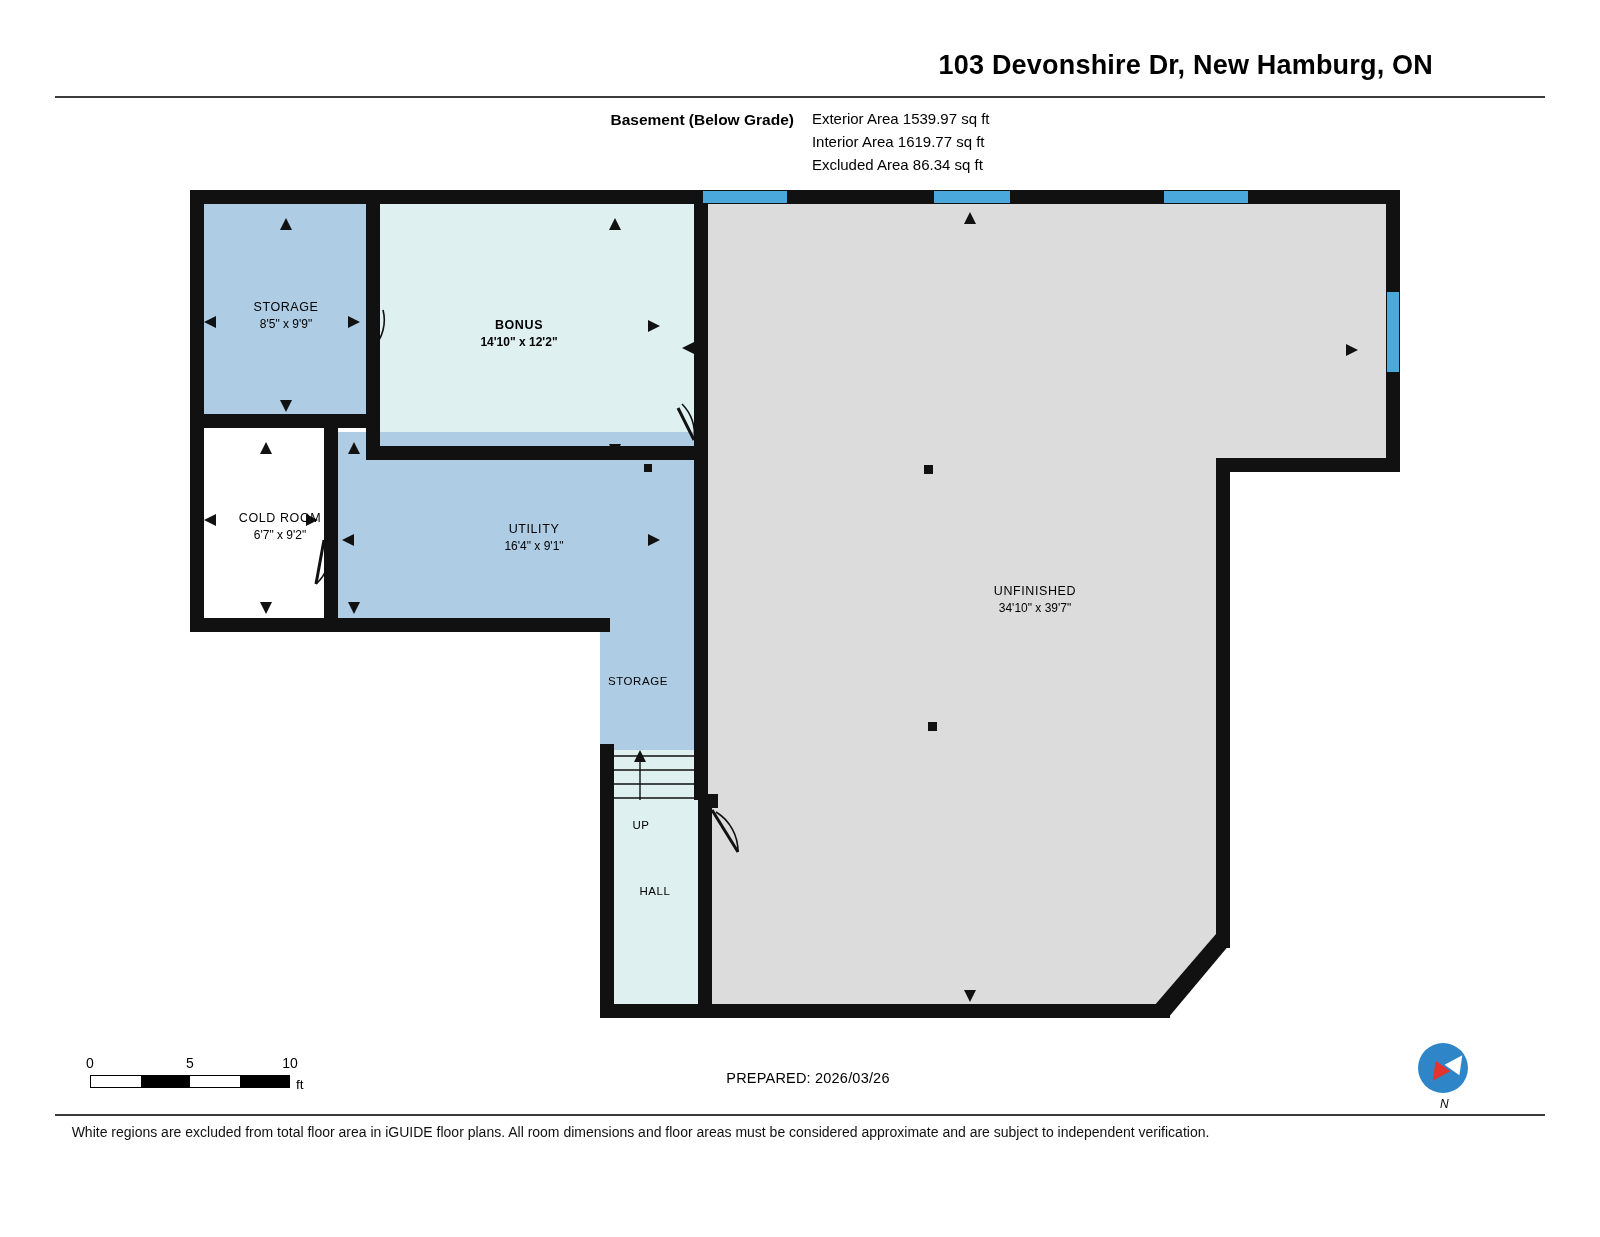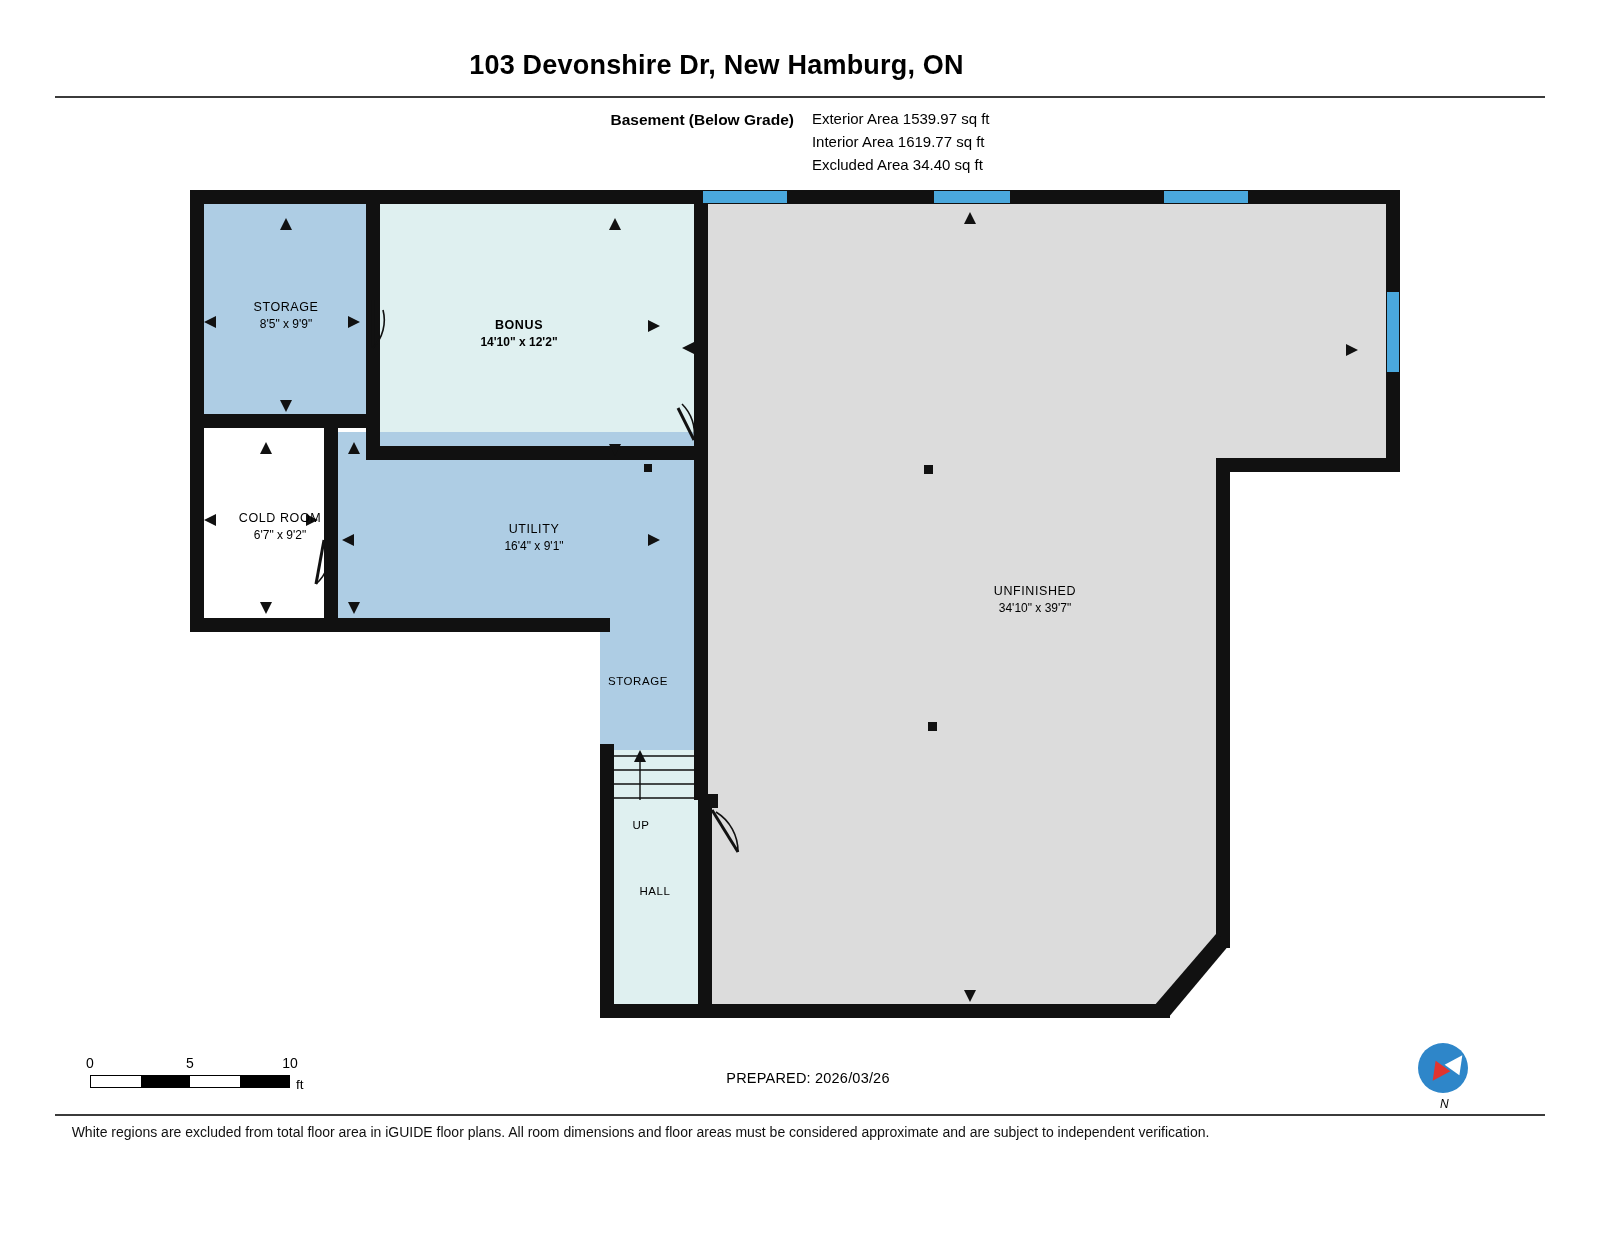--- a/index.html
+++ b/index.html
@@ -19,21 +19,21 @@
     position: absolute;
     inset: 0;
   }
 
   
   .title {
     position: absolute;
     top: 50px;
     left: 0;
     width: 1433px;
-    text-align: center;
+    text-align: right;
     font-size: 27px;
     font-weight: bold;
     letter-spacing: 0.2px;
   }
   .header-rule {
     position: absolute;
     top: 96px;
     left: 55px;
     width: 1490px;
     height: 2px;
@@ -225,21 +225,21 @@
 
   <div class="title">103 Devonshire Dr, New Hamburg, ON</div>
   <div class="header-rule"></div>
 
   <div class="meta">
     <div class="meta-inner">
       <div class="meta-level">Basement (Below Grade)</div>
       <div class="meta-areas">
         <div>Exterior Area 1539.97 sq ft</div>
         <div>Interior Area 1619.77 sq ft</div>
-        <div>Excluded Area 34.40 sq ft</div>
+        <div>Excluded Area 86.34 sq ft</div>
       </div>
     </div>
   </div>
 
   <div class="plan">
     <svg width="1600" height="1237" viewBox="0 0 1600 1237" xmlns="http://www.w3.org/2000/svg">
 
       <g>
         <path d="M 700,198 L 1392,198 L 1392,462 L 1222,462 L 1222,940 L 1162,1012 L 712,1012 L 712,800 L 700,800 Z" fill="#dcdcdc"></path>
       </g>

